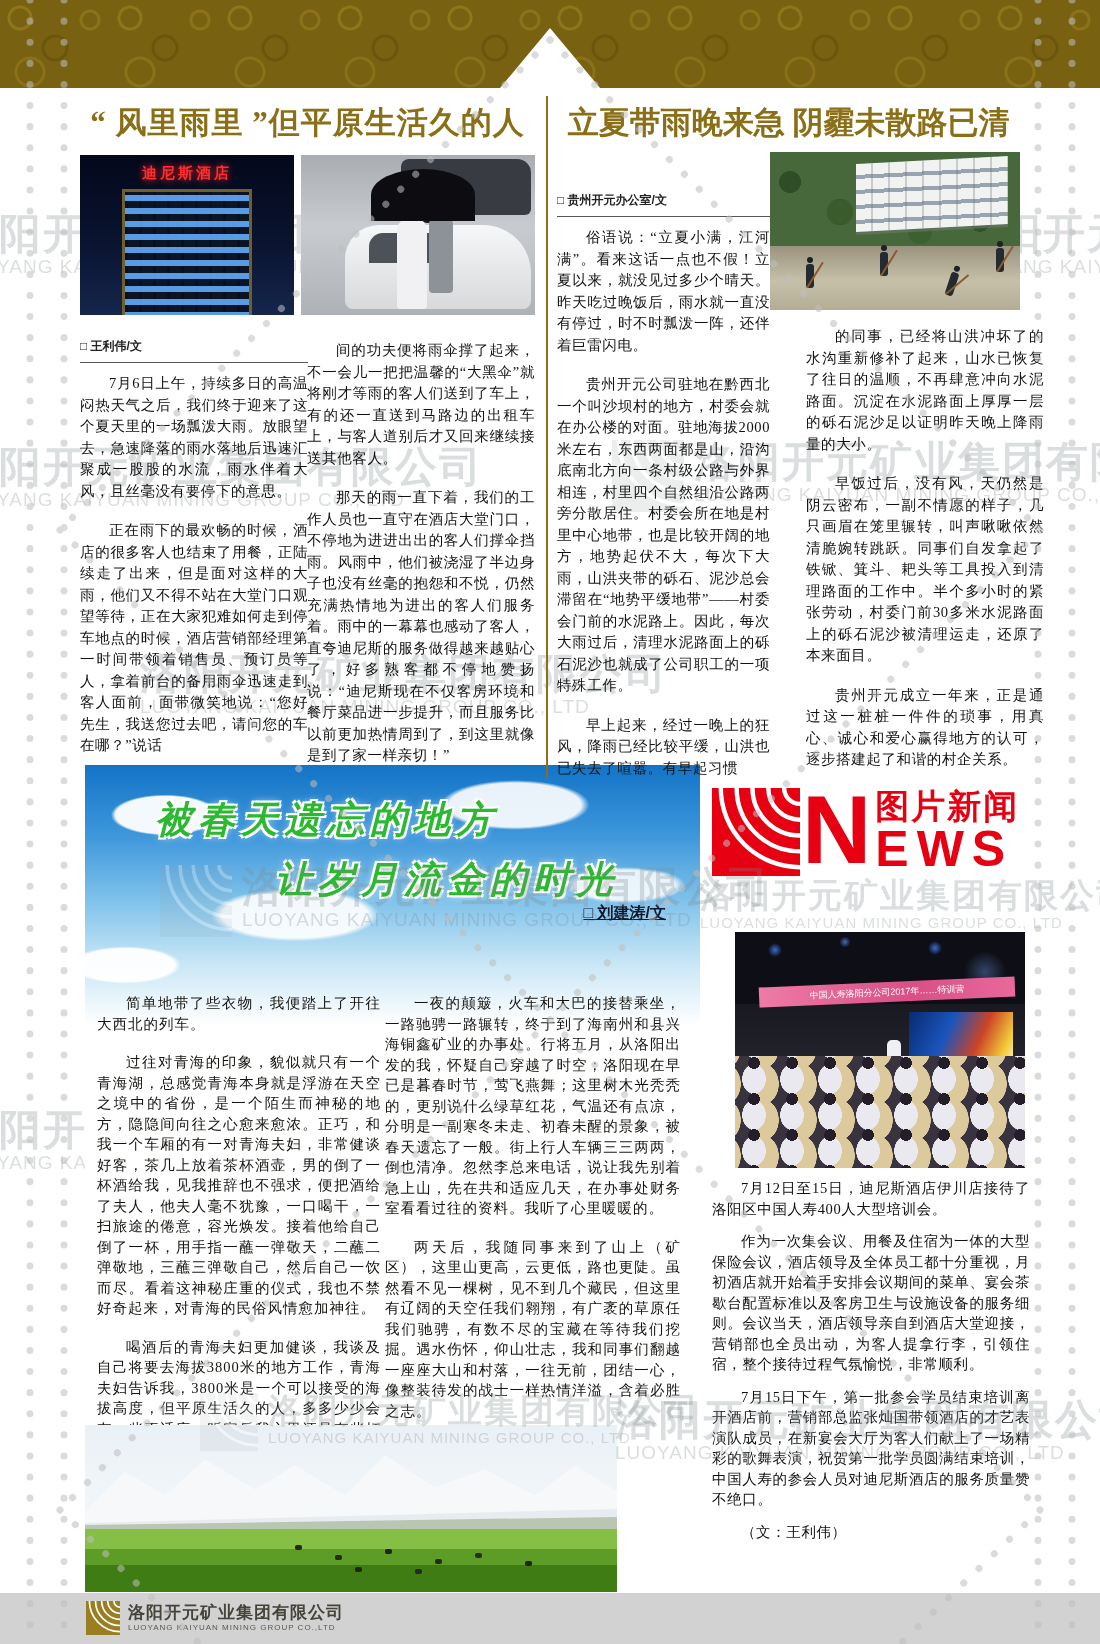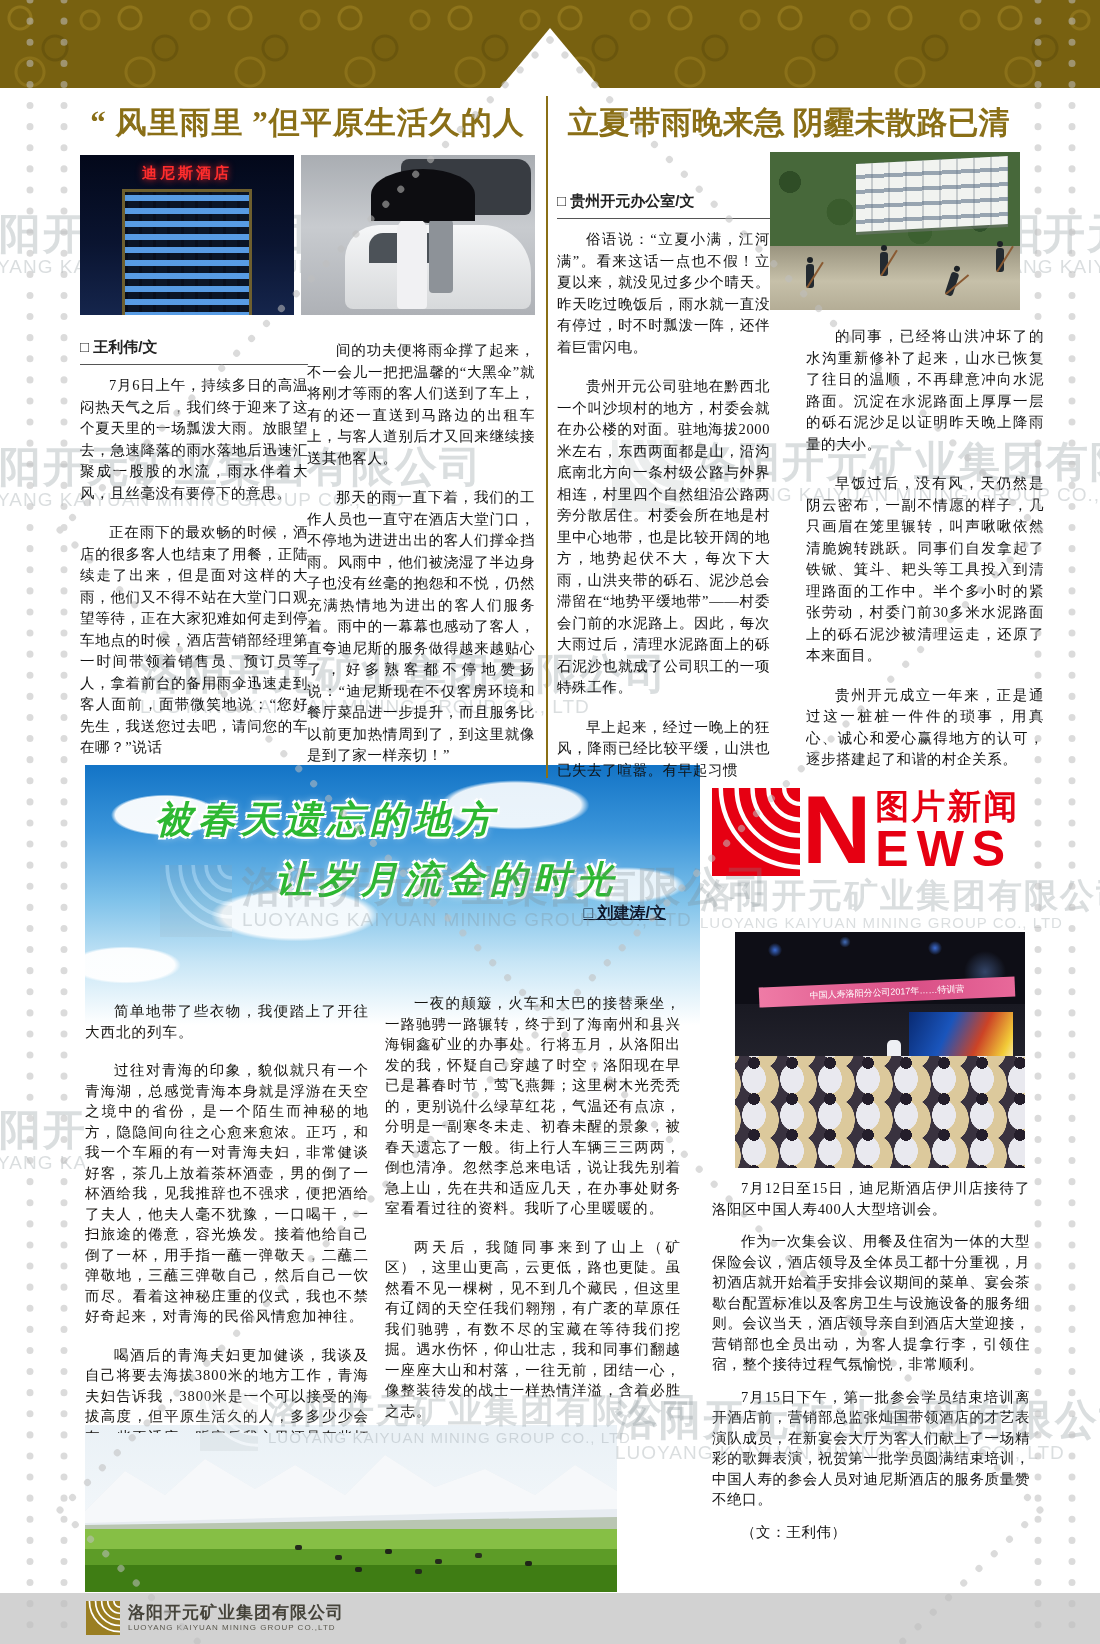--- a/index.html
+++ b/index.html
@@ -19,21 +19,21 @@
   .dots-overlay{position:absolute;left:0;top:0;width:1100px;height:1644px;pointer-events:none;opacity:.55;z-index:40;}
   
   .wm{position:absolute;display:flex;align-items:flex-start;gap:10px;opacity:.28;z-index:5;pointer-events:none;white-space:nowrap;}
   .wm .wm-txt{display:flex;flex-direction:column;}
   .wm .wm-cn{font-family:"Liberation Sans","DejaVu Sans",sans-serif;font-size:42px;font-weight:bold;color:#7e8a90;letter-spacing:2px;line-height:1.05;}
   .wm .wm-en{font-family:"Liberation Sans","DejaVu Sans",sans-serif;font-size:19px;color:#7e8a90;letter-spacing:1px;}
   .wm svg{width:72px;height:72px;flex:0 0 auto;}
   .wm.small .wm-cn{font-size:34px;} .wm.small .wm-en{font-size:15px;} .wm.small svg{width:58px;height:58px;}
   
   .headline{position:absolute;font-weight:bold;color:#8a6f17;font-size:31px;letter-spacing:1px;text-align:center;z-index:10;}
-  .author{font-family:"Liberation Sans","DejaVu Sans",sans-serif;font-size:15px;font-weight:bold;color:#222;
+  .author{font-family:"Liberation Sans","DejaVu Sans",sans-serif;font-size:12px;font-weight:bold;color:#222;
           border-bottom:1px solid #555;padding-bottom:7px;margin:0 0 10px 0;}
   
   .col{position:absolute;overflow:hidden;z-index:10;}
   .col p{margin:0 0 18px 0;font-size:14.5px;line-height:21.5px;letter-spacing:.6px;text-align:justify;text-indent:2em;}
   .feature-col p{font-size:14.5px;line-height:20.5px;letter-spacing:1px;color:#15130f;}
   .news-col p{margin:0 0 12px 0;font-size:14.5px;line-height:20.5px;}
   .divider-v{position:absolute;left:546px;top:96px;width:2px;height:682px;background:#8a6f17;z-index:10;}
   
   .photo{position:absolute;overflow:hidden;z-index:10;}
   .p-hotel{left:80px;top:155px;width:214px;height:160px;background:linear-gradient(180deg,#03081a 0%,#0a1430 55%,#15254c 100%);}
@@ -269,21 +269,21 @@
     <p>早饭过后，没有风，天仍然是阴云密布，一副不情愿的样子，几只画眉在笼里辗转，叫声啾啾依然清脆婉转跳跃。同事们自发拿起了铁锨、箕斗、耙头等工具投入到清理路面的工作中。半个多小时的紧张劳动，村委门前30多米水泥路面上的砾石泥沙被清理运走，还原了本来面目。</p>
     <p>贵州开元成立一年来，正是通过这一桩桩一件件的琐事，用真心、诚心和爱心赢得地方的认可，逐步搭建起了和谐的村企关系。</p>
   </div>
 
   <div class="feature">
     <div class="ft-sky"></div>
     <div class="ft-title" style="left:70px;top:30px;">被春天遗忘的地方</div>
     <div class="ft-title" style="left:190px;top:90px;">让岁月流金的时光</div>
     <div class="ft-author">□ 刘建涛/文</div>
 
-    <div class="col feature-col" style="left:0;top:228px;width:284px;height:432px;margin-top:8px;">
+    <div class="col feature-col" style="left:12px;top:228px;width:284px;height:432px;">
       <p>简单地带了些衣物，我便踏上了开往大西北的列车。</p>
       <p>过往对青海的印象，貌似就只有一个青海湖，总感觉青海本身就是浮游在天空之境中的省份，是一个陌生而神秘的地方，隐隐间向往之心愈来愈浓。正巧，和我一个车厢的有一对青海夫妇，非常健谈好客，茶几上放着茶杯酒壶，男的倒了一杯酒给我，见我推辞也不强求，便把酒给了夫人，他夫人毫不犹豫，一口喝干，一扫旅途的倦意，容光焕发。接着他给自己倒了一杯，用手指一蘸一弹敬天，二蘸二弹敬地，三蘸三弹敬自己，然后自己一饮而尽。看着这神秘庄重的仪式，我也不禁好奇起来，对青海的民俗风情愈加神往。</p>
       <p>喝酒后的青海夫妇更加健谈，我谈及自己将要去海拔3800米的地方工作，青海夫妇告诉我，3800米是一个可以接受的海拔高度，但平原生活久的人，多多少少会有一些不适应。听完后我心里还是有些打鼓，略有不安。</p>
     </div>
     <div class="col feature-col" style="left:300px;top:228px;width:296px;height:432px;">
       <p>一夜的颠簸，火车和大巴的接替乘坐，一路驰骋一路辗转，终于到了海南州和县兴海铜鑫矿业的办事处。行将五月，从洛阳出发的我，怀疑自己穿越了时空；洛阳现在早已是暮春时节，莺飞燕舞；这里树木光秃秃的，更别说什么绿草红花，气温还有点凉，分明是一副寒冬未走、初春未醒的景象，被春天遗忘了一般。街上行人车辆三三两两，倒也清净。忽然李总来电话，说让我先别着急上山，先在共和适应几天，在办事处财务室看看过往的资料。我听了心里暖暖的。</p>
       <p>两天后，我随同事来到了山上（矿区），这里山更高，云更低，路也更陡。虽然看不见一棵树，见不到几个藏民，但这里有辽阔的天空任我们翱翔，有广袤的草原任我们驰骋，有数不尽的宝藏在等待我们挖掘。遇水伤怀，仰山壮志，我和同事们翻越一座座大山和村落，一往无前，团结一心，像整装待发的战士一样热情洋溢，含着必胜之志。</p>
     </div>
 
     <div class="ft-grass">

